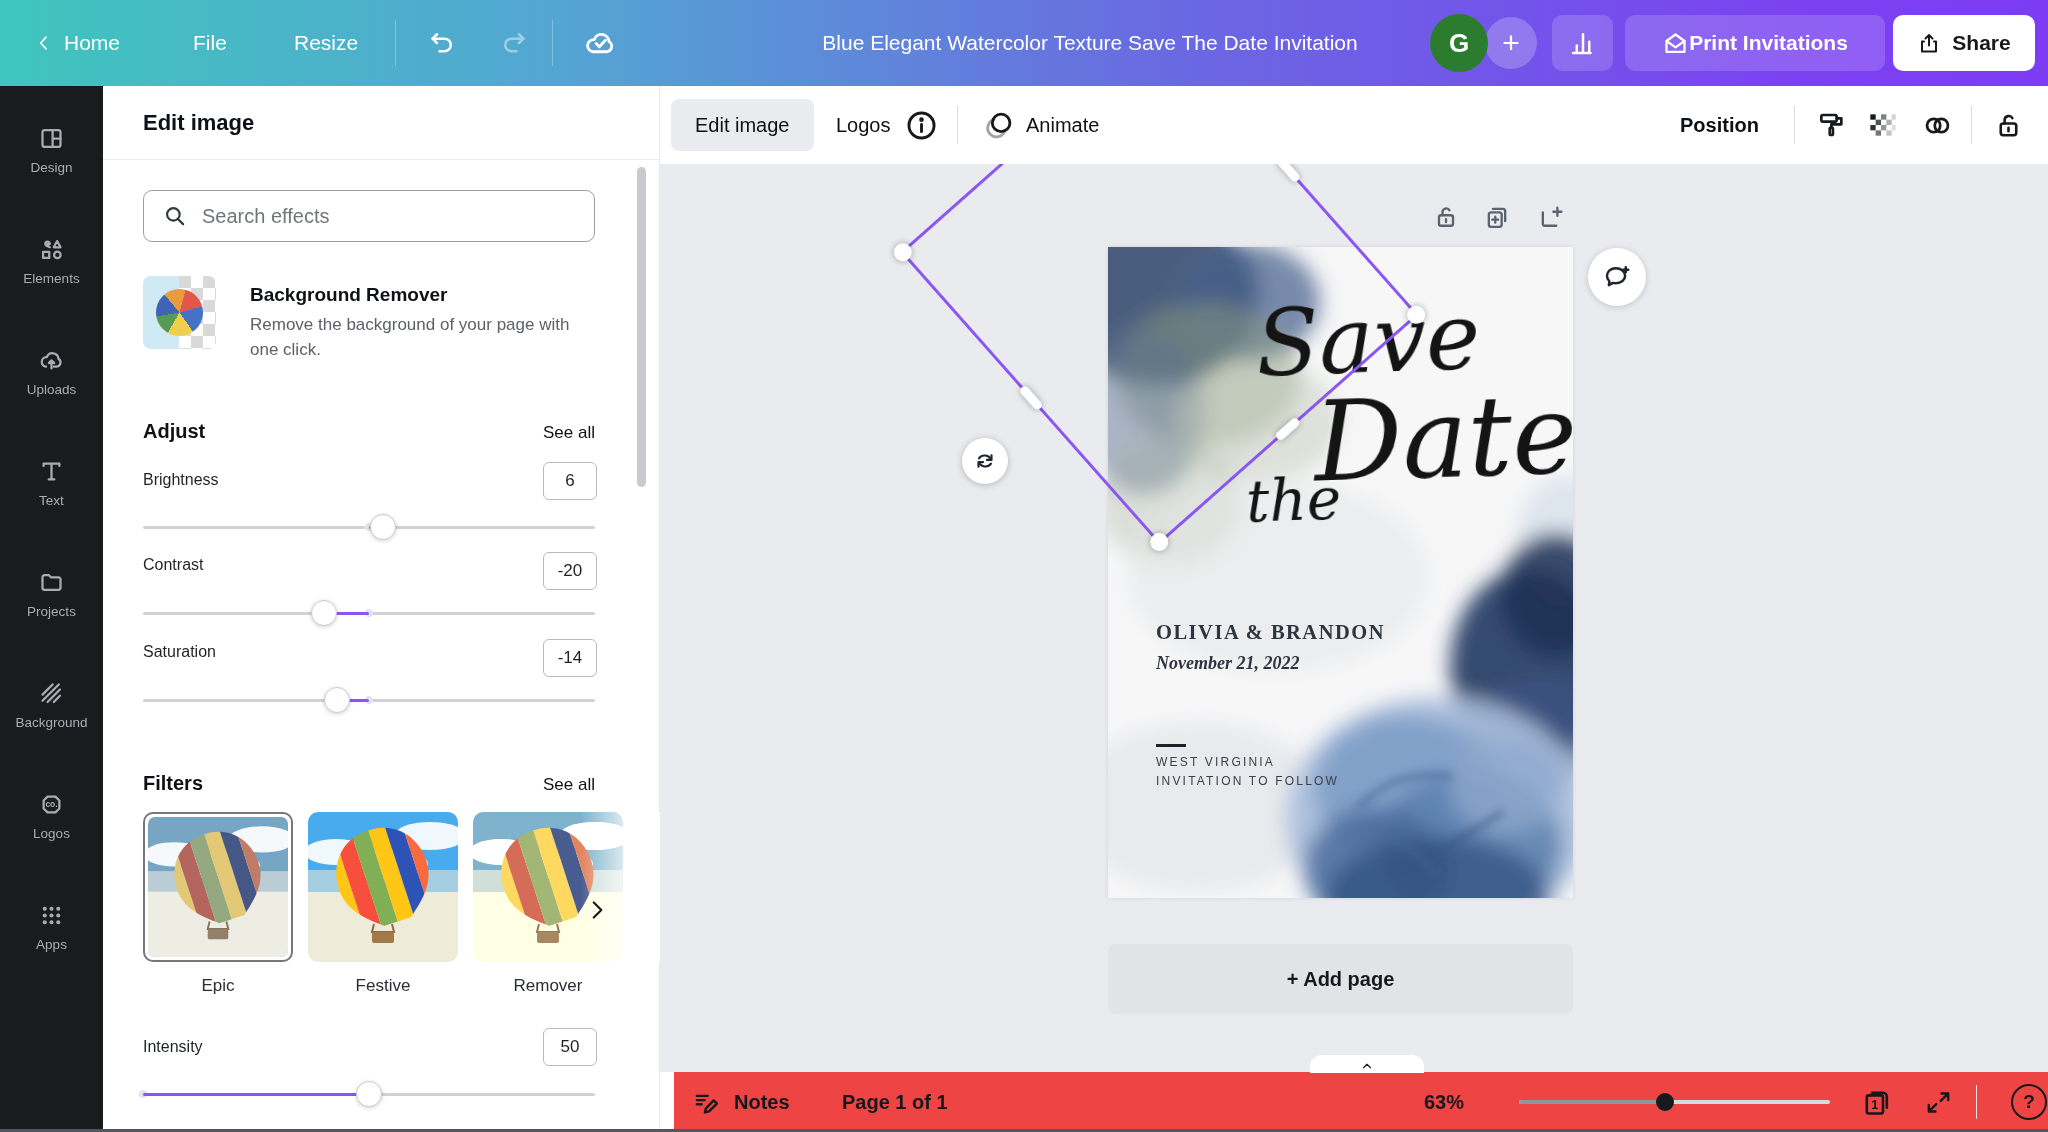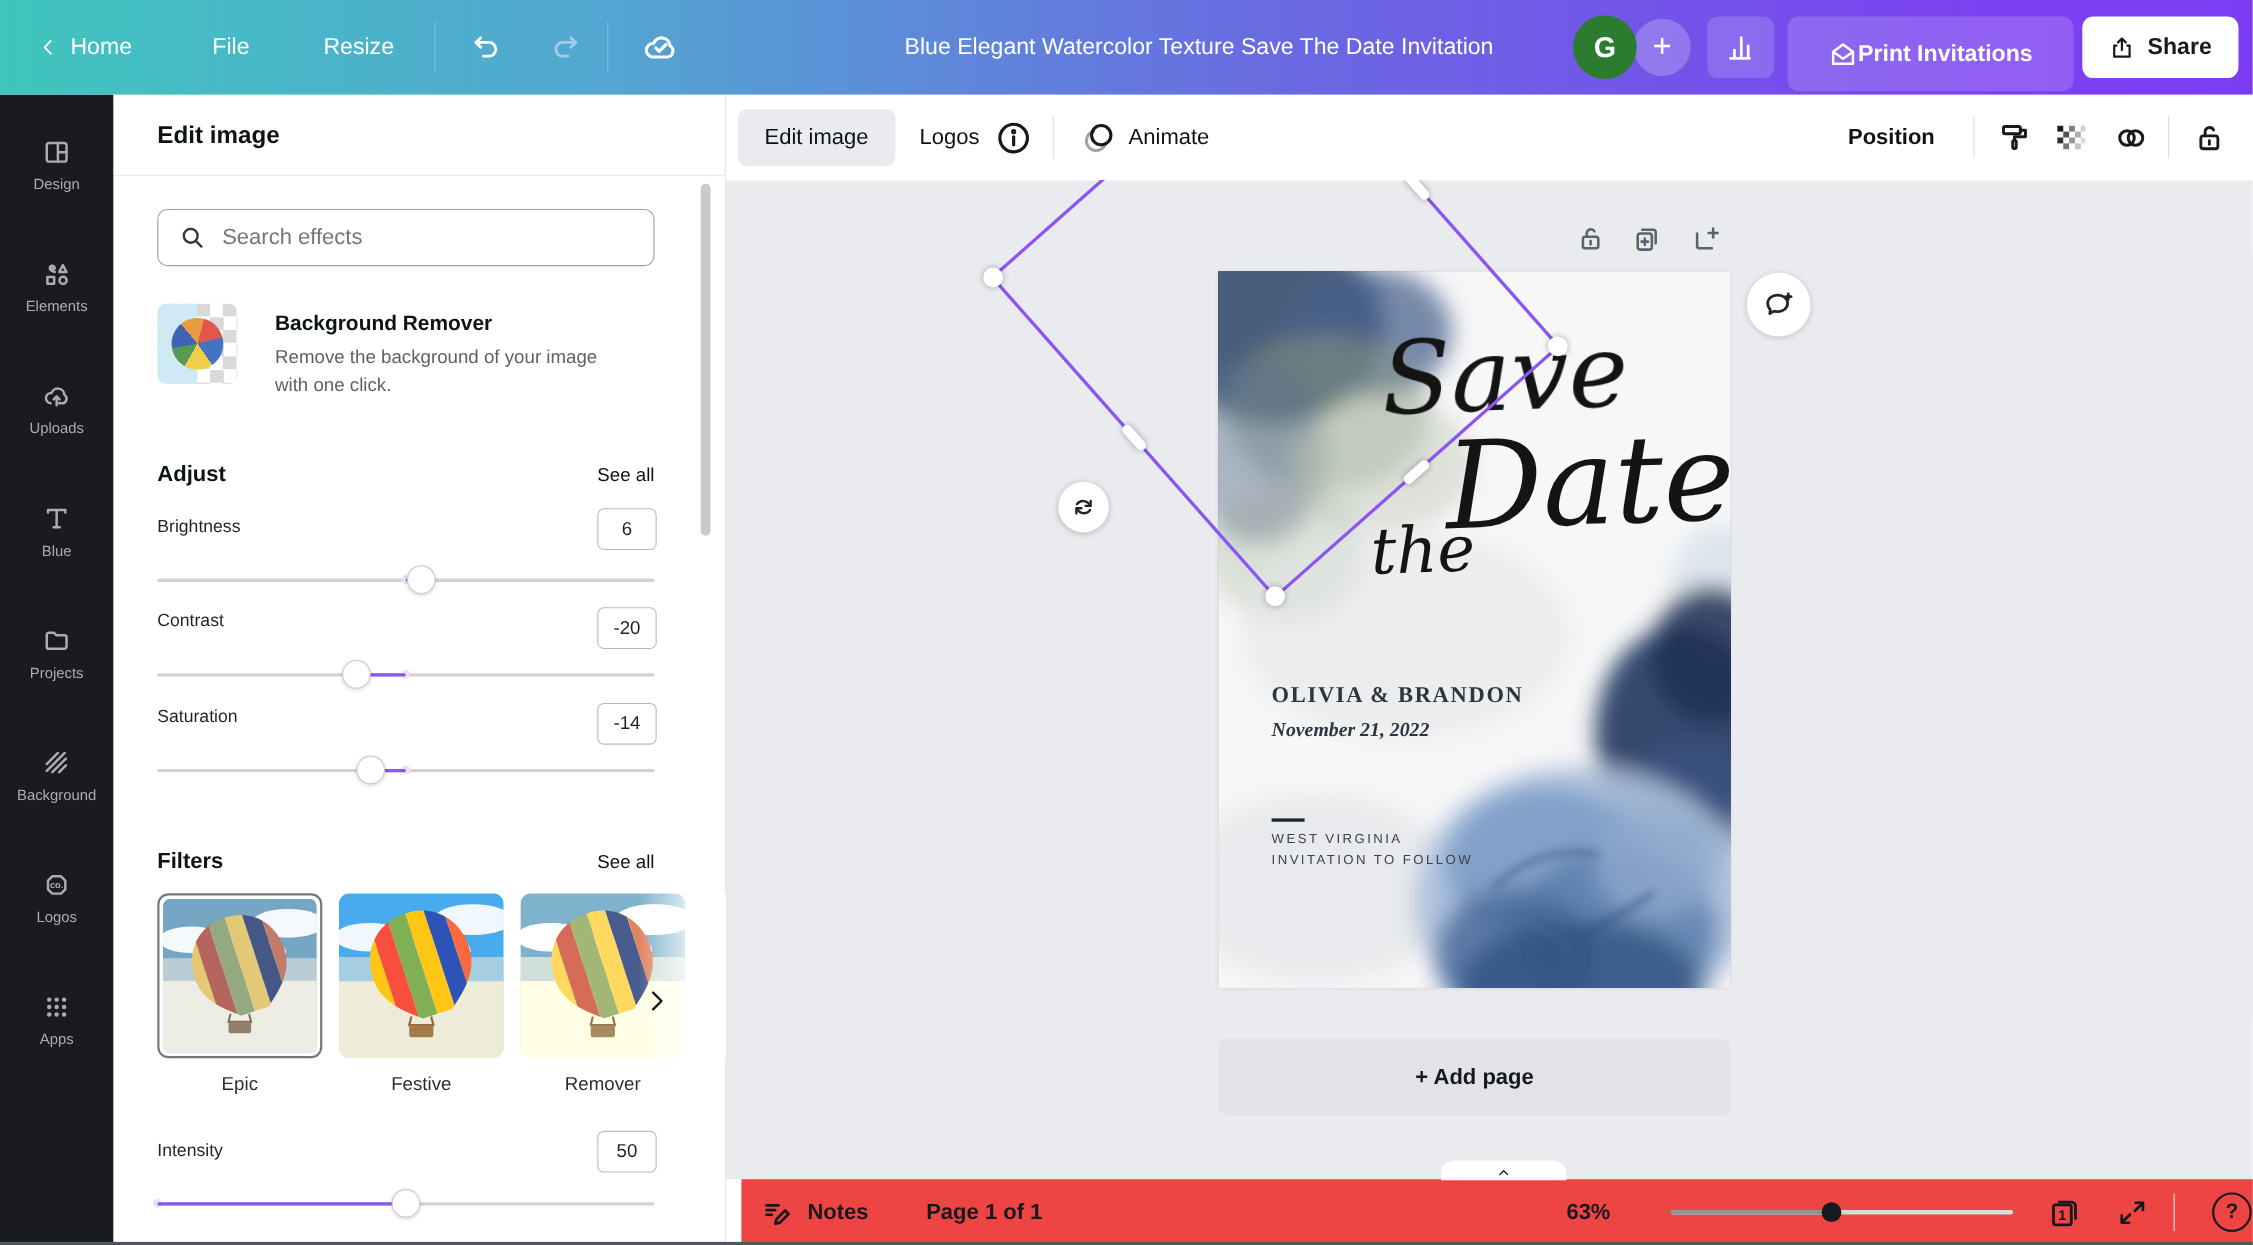--- a/index.html
+++ b/index.html
@@ -16,21 +16,21 @@
   .tb-item{position:absolute;top:0;height:86px;display:flex;align-items:center;gap:10px;font-size:21px;font-weight:500;color:#fff;cursor:pointer}
   .tb-div{position:absolute;top:20px;width:1px;height:46px;background:rgba(255,255,255,.28)}
   .tb-icbtn{position:absolute;top:0;height:86px;display:flex;align-items:center;cursor:pointer;color:#fff}
   .tb-title{position:absolute;top:0;height:86px;left:1090px;transform:translateX(-50%);display:flex;align-items:center;font-size:21px;font-weight:500;white-space:nowrap}
   .avatar{position:absolute;left:1430px;top:14px;width:58px;height:58px;border-radius:50%;background:#2c7c2f;color:#fff;
     display:flex;align-items:center;justify-content:center;font-size:26px;font-weight:700;z-index:3;cursor:pointer}
   .plusbtn{position:absolute;left:1485px;top:17px;width:52px;height:52px;border-radius:50%;background:rgba(255,255,255,.22);
     display:flex;align-items:center;justify-content:center;font-size:30px;font-weight:300;color:#fff;z-index:2;cursor:pointer}
   .chartbtn{position:absolute;left:1552px;top:15px;width:61px;height:56px;border-radius:10px;background:rgba(255,255,255,.16);
     display:flex;align-items:center;justify-content:center;color:#fff;cursor:pointer}
-  .printbtn{position:absolute;left:1625px;top:15px;width:260px;height:68px;border-radius:10px;background:rgba(255,255,255,.16);
+  .printbtn{position:absolute;left:1625px;top:15px;width:260px;height:56px;border-radius:10px;background:rgba(255,255,255,.16);
     display:flex;align-items:center;justify-content:center;color:#fff;font-size:21px;font-weight:600;cursor:pointer}
   .sharebtn{position:absolute;left:1893px;top:15px;width:142px;height:56px;border-radius:10px;background:#fff;color:#17191c;
     display:flex;align-items:center;justify-content:center;gap:11px;font-size:21px;font-weight:600;cursor:pointer}
 
   
   .sidebar{position:absolute;left:0;top:86px;width:103px;height:1046px;background:#1a1b1e;z-index:9;padding-top:8px}
   .side-item{width:103px;height:111px;display:flex;flex-direction:column;align-items:center;justify-content:center;gap:8px;
     color:#a9acb2;cursor:pointer}
   .side-item .lbl{font-size:13.5px}
 
@@ -209,21 +209,21 @@
       <svg class="ic" width="27" height="27" viewBox="0 0 24 24" stroke-width="1.8">
           <path d="M7.2 17.5a4.2 4.2 0 1 1 .7-8.4 5.3 5.3 0 0 1 10.3 1.4 3.8 3.8 0 0 1-1.5 7H14"></path>
           <path d="M12 19v-7M9.6 14.3 12 11.9l2.4 2.4"></path>
         </svg>
       <span class="lbl">Uploads</span>
     </div>
     <div class="side-item">
       <svg class="ic" width="27" height="27" viewBox="0 0 24 24" stroke-width="1.8">
           <path d="M5 7V5h14v2M12 5v14M9.5 19h5"></path>
         </svg>
-      <span class="lbl">Blue</span>
+      <span class="lbl">Text</span>
     </div>
     <div class="side-item">
       <svg class="ic" width="27" height="27" viewBox="0 0 24 24" stroke-width="1.8">
           <path d="M4 7.2A1.7 1.7 0 0 1 5.7 5.5h4l2 2h6.6A1.7 1.7 0 0 1 20 9.2v7.6a1.7 1.7 0 0 1-1.7 1.7H5.7A1.7 1.7 0 0 1 4 16.8z"></path>
         </svg>
       <span class="lbl">Projects</span>
     </div>
     <div class="side-item">
       <svg class="ic" width="27" height="27" viewBox="0 0 24 24" stroke-width="1.8">
           <path d="M4 13 13 4M4 18.5 18.5 4M8.5 19.5 19.5 8.5M14 19.5l5.5-5.5"></path>
@@ -264,21 +264,21 @@
           <path d="M14.9 14.9 19.5 19.5"></path>
         </svg>
       <input type="text" placeholder="Search effects" style="">
     </div>
 
     <div class="bgr">
       <div class="bgr-thumb">
           <div class="bgr-ball"></div>
         </div>
       <div class="bgr-title">Background Remover</div>
-      <div class="bgr-desc">Remove the background of your image with one click.</div>
+      <div class="bgr-desc">Remove the background of your page with one click.</div>
     </div>
 
     <div class="sec-head" style="top:334px">
       <span class="h">Adjust</span>
       <span class="see">See all</span>
     </div>
 
     <span class="adj-label" style="top:385px">Brightness</span>
     <div class="adj-value" style="top:376px">6</div>
     <div class="slider" style="top: 428px; --knob: 53%; --fa: 50%; --fw: 3%; --dot: 50%;">

